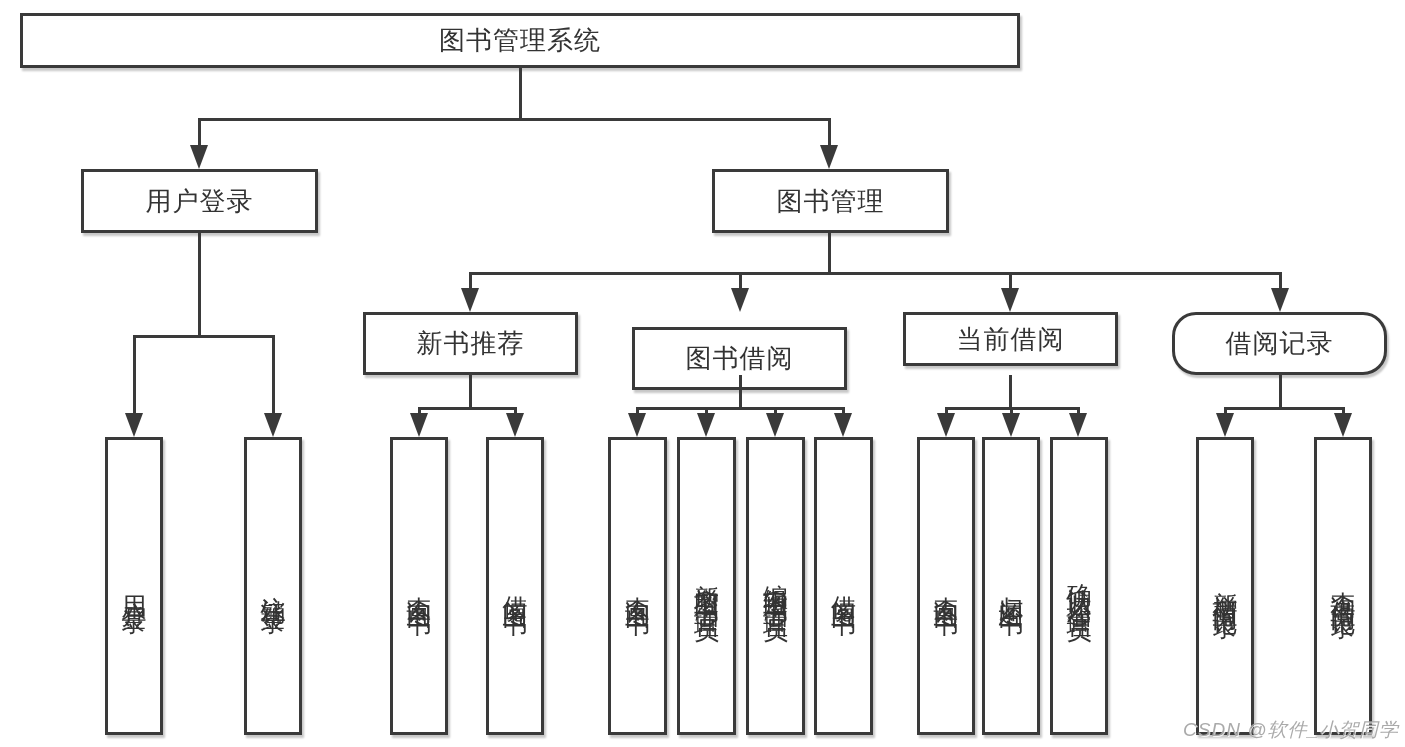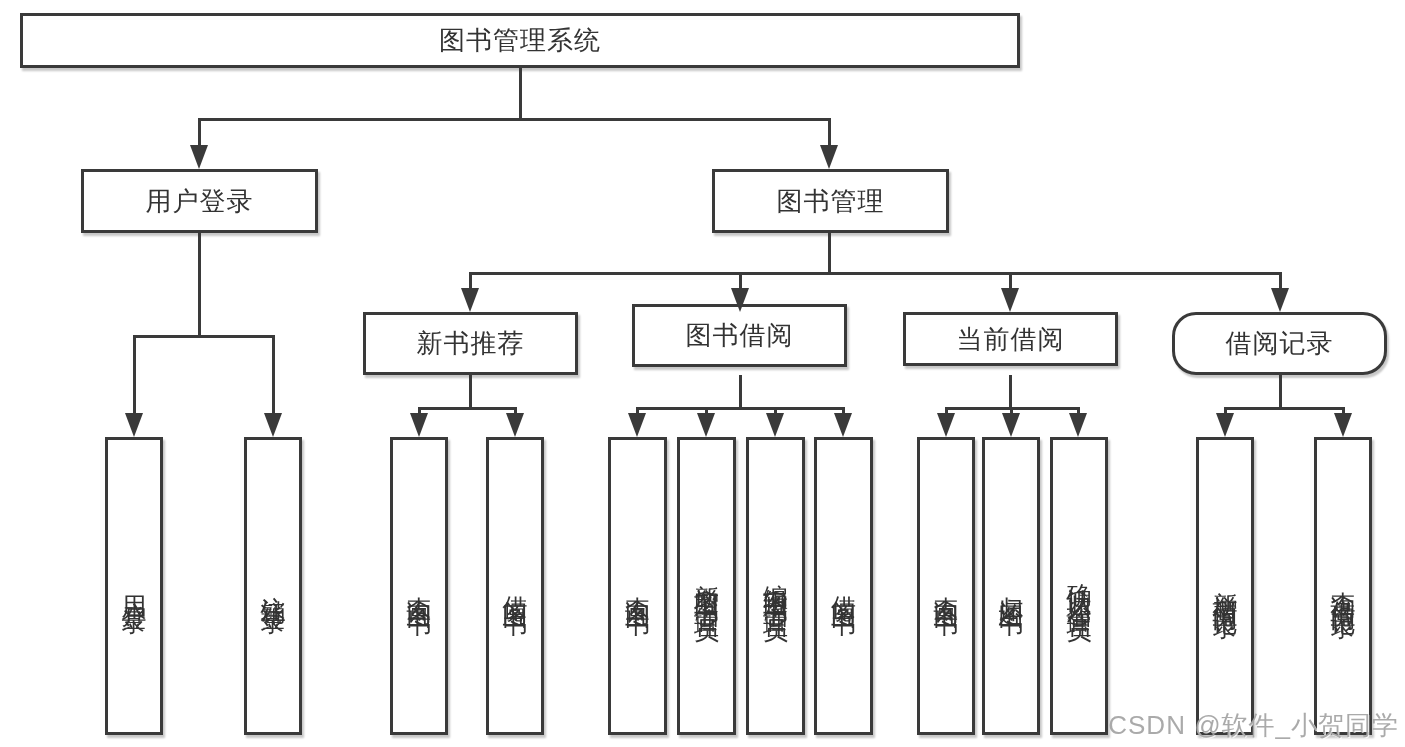--- a/index.html
+++ b/index.html
@@ -17,23 +17,24 @@
     writing-mode:vertical-rl;text-orientation:mixed;
     font-size:25px;line-height:1;letter-spacing:5px;
   }
   .line{position:absolute;background:#3a3a3a;}
   .arrow{
     position:absolute;width:0;height:0;
     border-left:9px solid transparent;border-right:9px solid transparent;
     border-top:24px solid #3a3a3a;
   }
   .watermark{
-    position:absolute;right:6px;bottom:4px;font-size:26px;letter-spacing:1px;
+    position:absolute;right:6px;bottom:4px;font-size:19px;letter-spacing:1px;
     color:rgba(165,165,165,0.95);text-shadow:1px 1px 0 rgba(255,255,255,0.8);
     white-space:nowrap;
+    font-style:italic;
   }
 </style>
 </head>
 <body>
 
 <div class="canvas">
 
   <div class="box h" style="left:20px;top:13px;width:1000px;height:55px;">
     <span class="lbl">图书管理系统</span>
   </div>
@@ -41,21 +42,21 @@
   <div class="box h" style="left:81px;top:169px;width:237px;height:64px;">
     <span class="lbl">用户登录</span>
   </div>
   <div class="box h" style="left:363px;top:312px;width:215px;height:63px;">
     <span class="lbl">新书推荐</span>
   </div>
 
   <div class="box h" style="left:712px;top:169px;width:237px;height:64px;">
     <span class="lbl">图书管理</span>
   </div>
-  <div class="box h" style="left:632px;top:304px;width:215px;height:63px;">
+  <div class="box h" style="left:632px;top:327px;width:215px;height:63px;">
     <span class="lbl">图书借阅</span>
   </div>
   <div class="box h" style="left:903px;top:312px;width:215px;height:54px;text-align:center;">
     <span class="lbl">当前借阅</span>
   </div>
   <div class="box h" style="left:1172px;top:312px;width:215px;height:63px;border-radius:24px;">
     <span class="lbl">借阅记录</span>
   </div>
 
   <div class="box v" style="left:105px;top:437px;width:58px;height:298px;">

